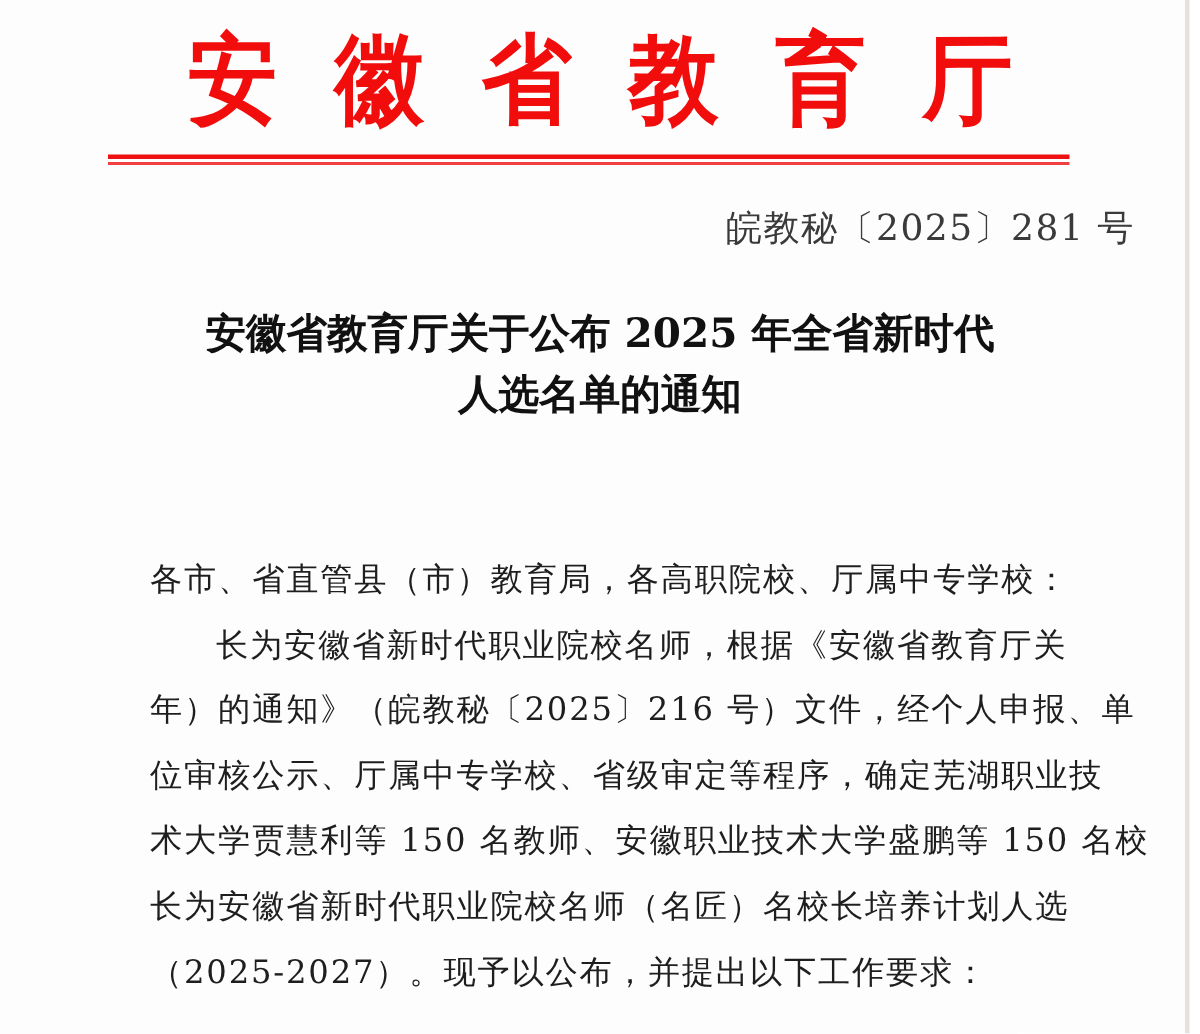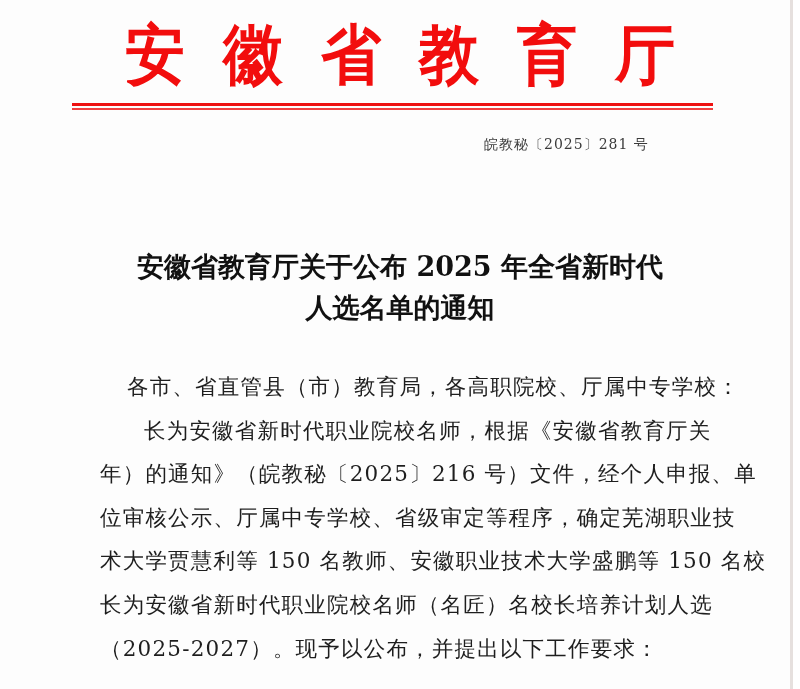--- a/index.html
+++ b/index.html
@@ -56,37 +56,36 @@
     width: 641px;
     background: #ee1111;
   }
   .redline.thick { top: 103px; height: 3px; }
   .redline.thin { top: 108px; height: 2px; background: #f04040; }
 
   .doc-number {
     position: absolute;
     left: 484px;
     top: 136px;
-    font-size: 14px;
+    font-size: 24px;
     letter-spacing: 1px;
     color: #3a3a3a;
     white-space: nowrap;
   }
   .title {
     position: absolute;
     left: 100px;
     width: 600px;
     text-align: center;
     font-family: "DejaVu Serif", serif;
     font-weight: bold;
     font-size: 27px;
     line-height: 41px;
     color: #111;
     top: 202px;
-    margin-top: 44px;
   }
   .title div { white-space: nowrap; }
   .body-text {
     position: absolute;
     left: 100px;
     width: 594px;
     top: 365px;
     font-size: 21.5px;
     line-height: 43.6px;
     color: #1e1e1e;
@@ -95,21 +94,21 @@
   .body-text .line {
     white-space: nowrap;
     display: block;
     text-align: justify;
     text-align-last: justify;
   }
   .body-text .line.last {
     text-align-last: left;
   }
   .body-text .line.indent { padding-left: 44px; }
-  .body-text .line.salutation { text-align-last: left; margin-left: 27px; }
+  .body-text .line.salutation { text-align-last: left; }
 </style>
 </head>
 <body>
 
 <div class="page">
 
   <div class="masthead">
     <span>安</span>
     <span>徽</span>
     <span>省</span>

